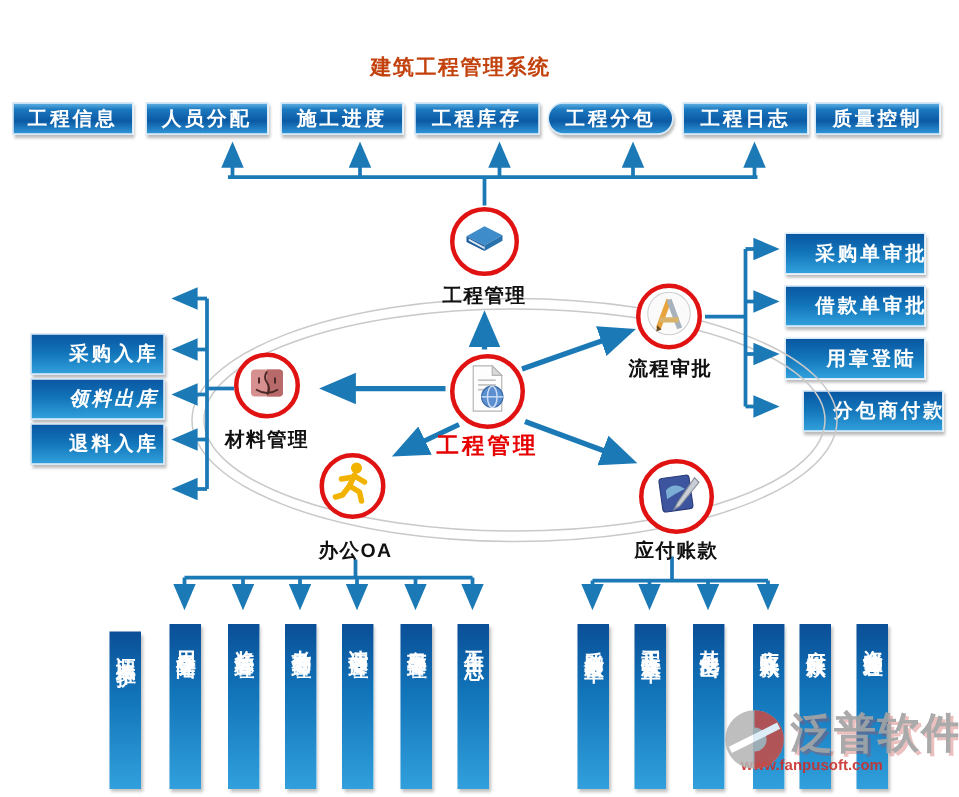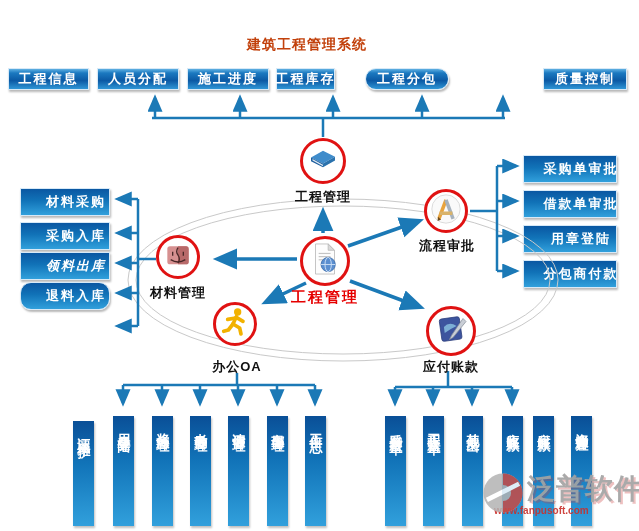--- a/index.html
+++ b/index.html
@@ -40,33 +40,33 @@
 </head>
 <body>
 
 <div id="canvas">
 
   <div class="title" style="left:307px;top:36px;">建筑工程管理系统</div>
 
   <div class="btn" style="left:8px;top:68px;width:81px;">工程信息</div>
   <div class="btn" style="left:97px;top:68px;width:82px;">人员分配</div>
   <div class="btn" style="left:187px;top:68px;width:82px;">施工进度</div>
-  <div class="btn" style="left:276px;top:68px;width:59px;">工程库存</div>
+  <div class="btn" style="left:276px;top:68px;width:84px;">工程库存</div>
   <div class="btn" style="left:365px;top:68px;width:84px;border-radius:11px;">工程分包</div>
+  <div class="btn" style="left:455px;top:68px;width:84px;">工程日志</div>
   <div class="btn" style="left:543px;top:68px;width:84px;">质量控制</div>
 
-  <div class="hbox" style="left:20px;top:188px;">材料采购</div>
   <div class="hbox" style="left:20px;top:222px;">采购入库</div>
   <div class="hbox" style="left:20px;top:252px;font-style:italic;">领料出库</div>
-  <div class="hbox" style="left:20px;top:282px;border-radius:11px;">退料入库</div>
+  <div class="hbox" style="left:20px;top:282px;">退料入库</div>
 
   <div class="hbox rbox" style="left:523px;top:155px;">采购单审批</div>
   <div class="hbox rbox" style="left:523px;top:190px;">借款单审批</div>
   <div class="hbox rbox" style="left:523px;top:225px;">用章登陆</div>
-  <div class="hbox rbox" style="left:523px;top:260px;">分包商付款</div>
+  <div class="hbox rbox" style="left:535px;top:260px;">分包商付款</div>
 
   <div class="vbox" style="left:73px;top:421px;height:105px;">证照维护</div>
   <div class="vbox" style="left:113px;top:416px;">用章登陆</div>
   <div class="vbox" style="left:152px;top:416px;">奖惩管理</div>
   <div class="vbox" style="left:190px;top:416px;">考勤管理</div>
   <div class="vbox" style="left:228px;top:416px;">请假管理</div>
   <div class="vbox" style="left:267px;top:416px;">车里管理</div>
   <div class="vbox" style="left:305px;top:416px;">工作日志</div>
 
   <div class="vbox" style="left:385px;top:416px;">采购付款单</div>

